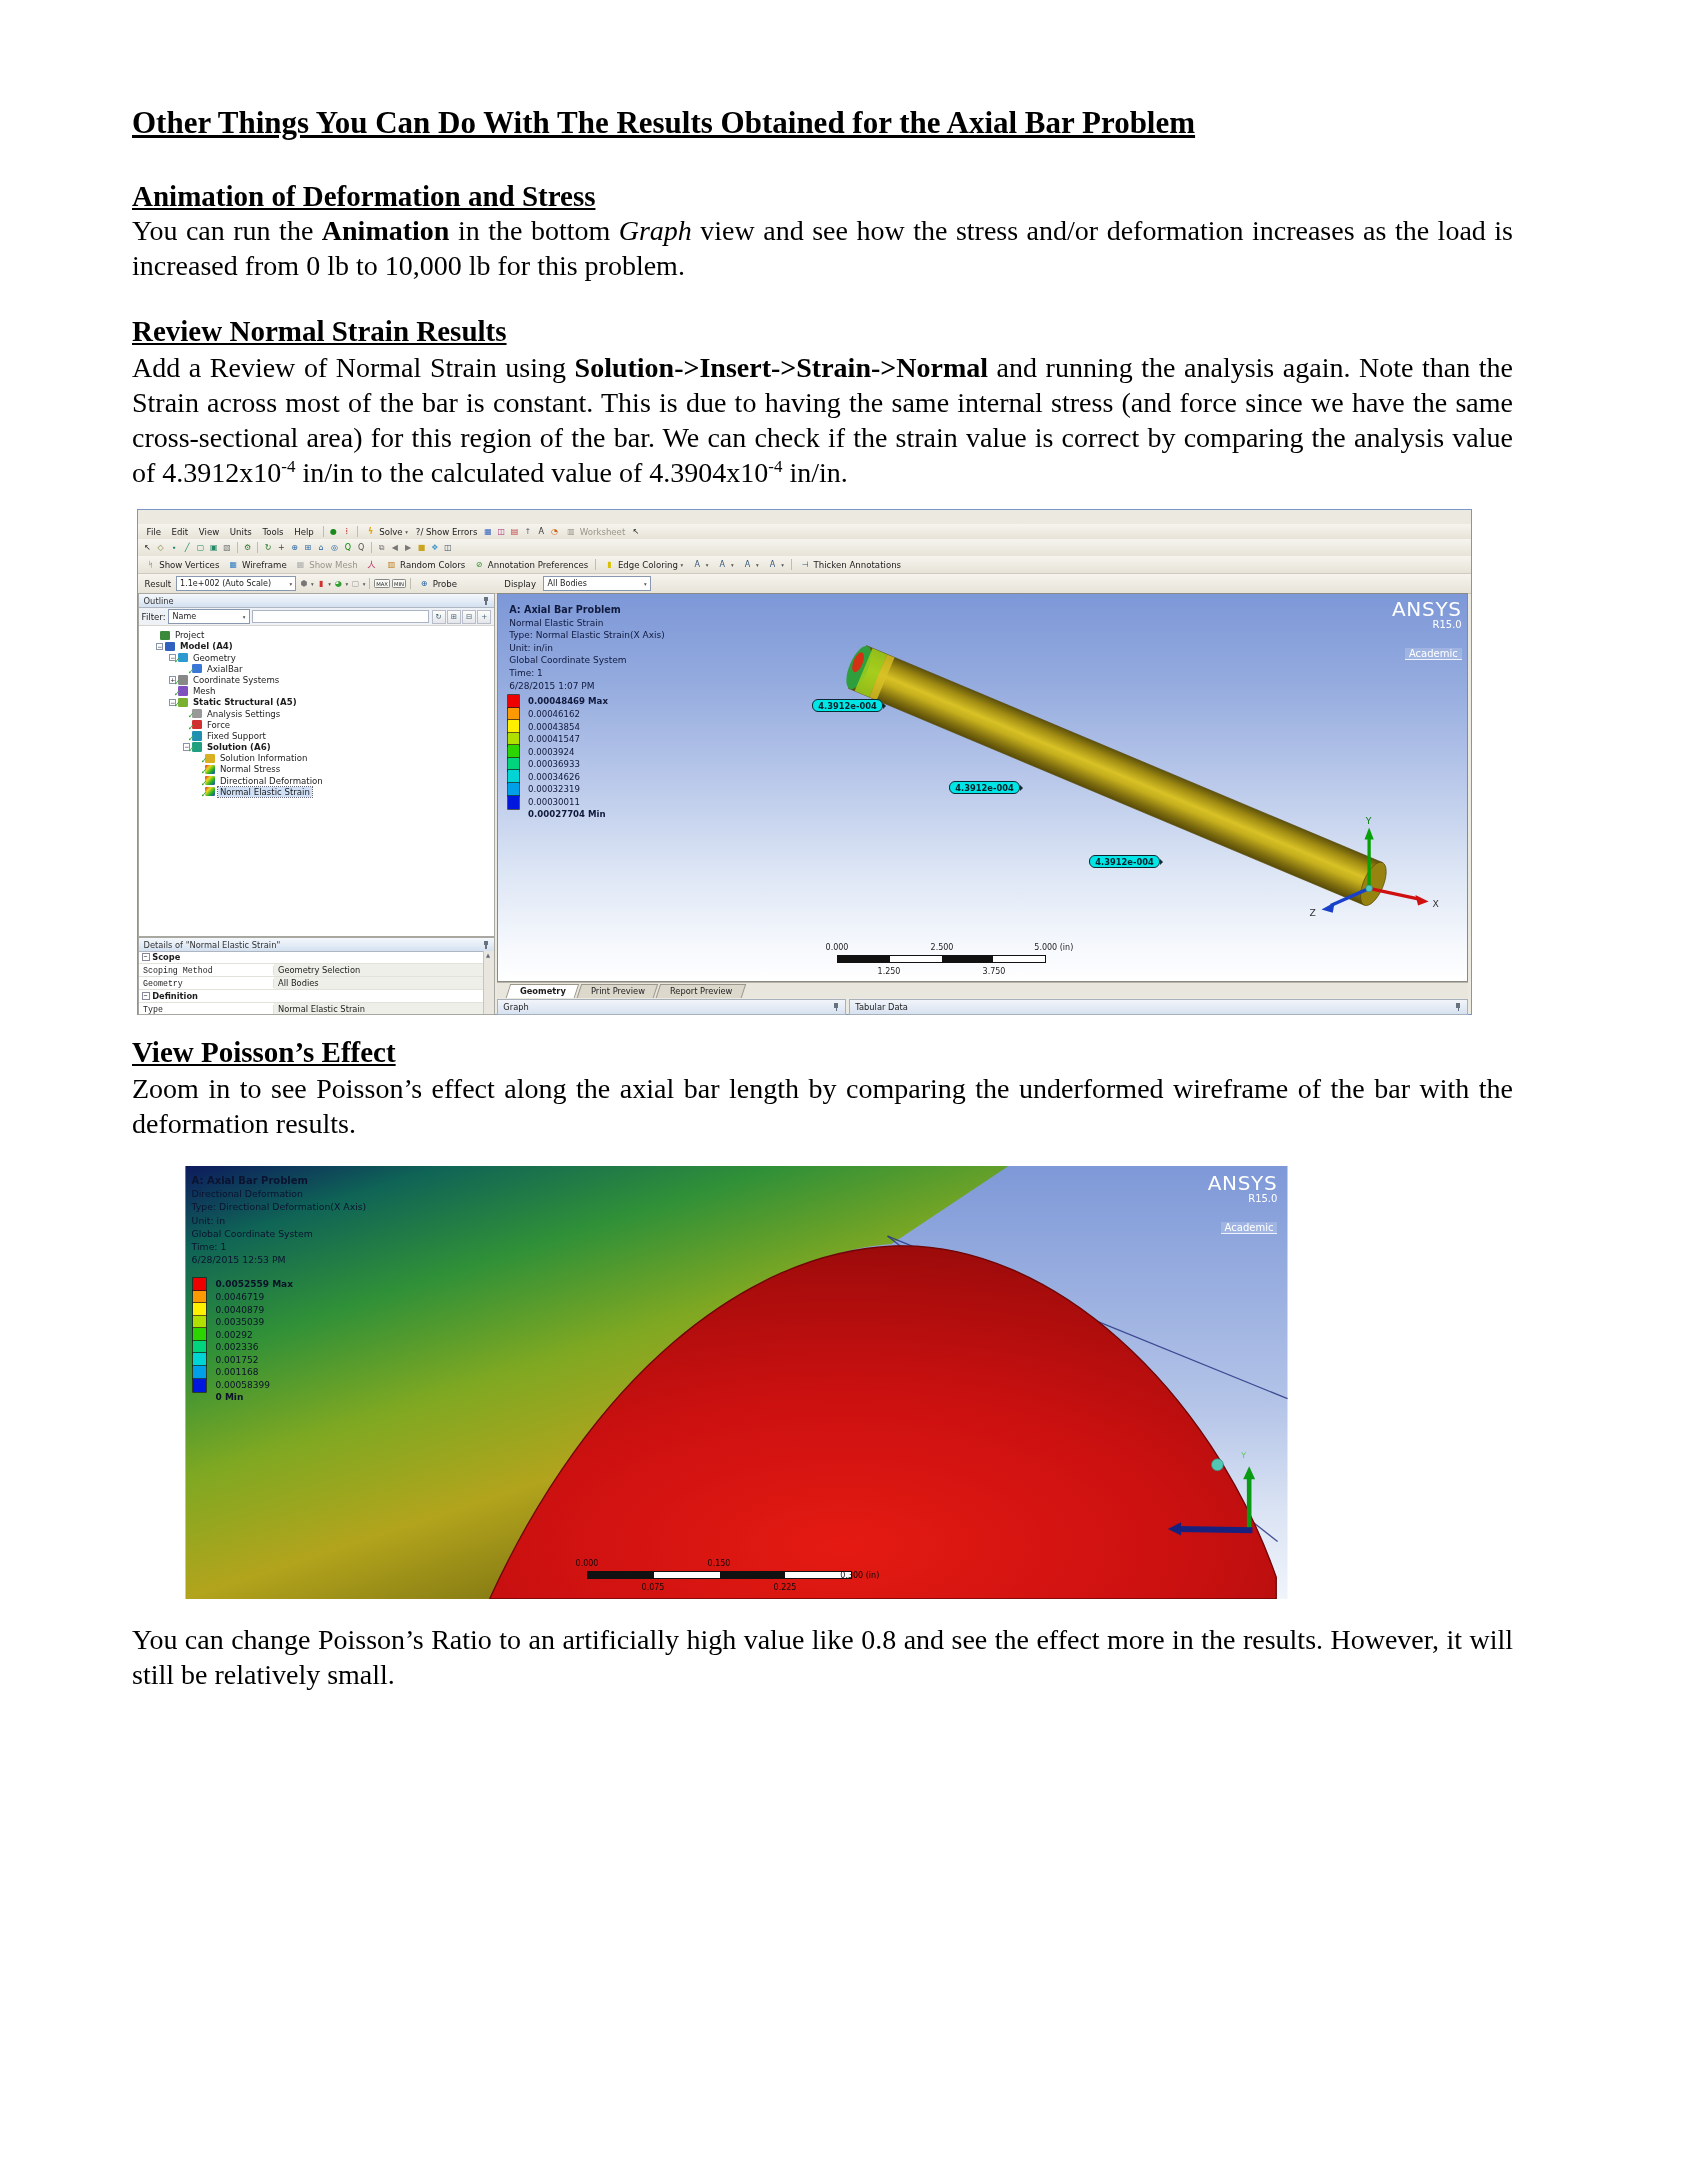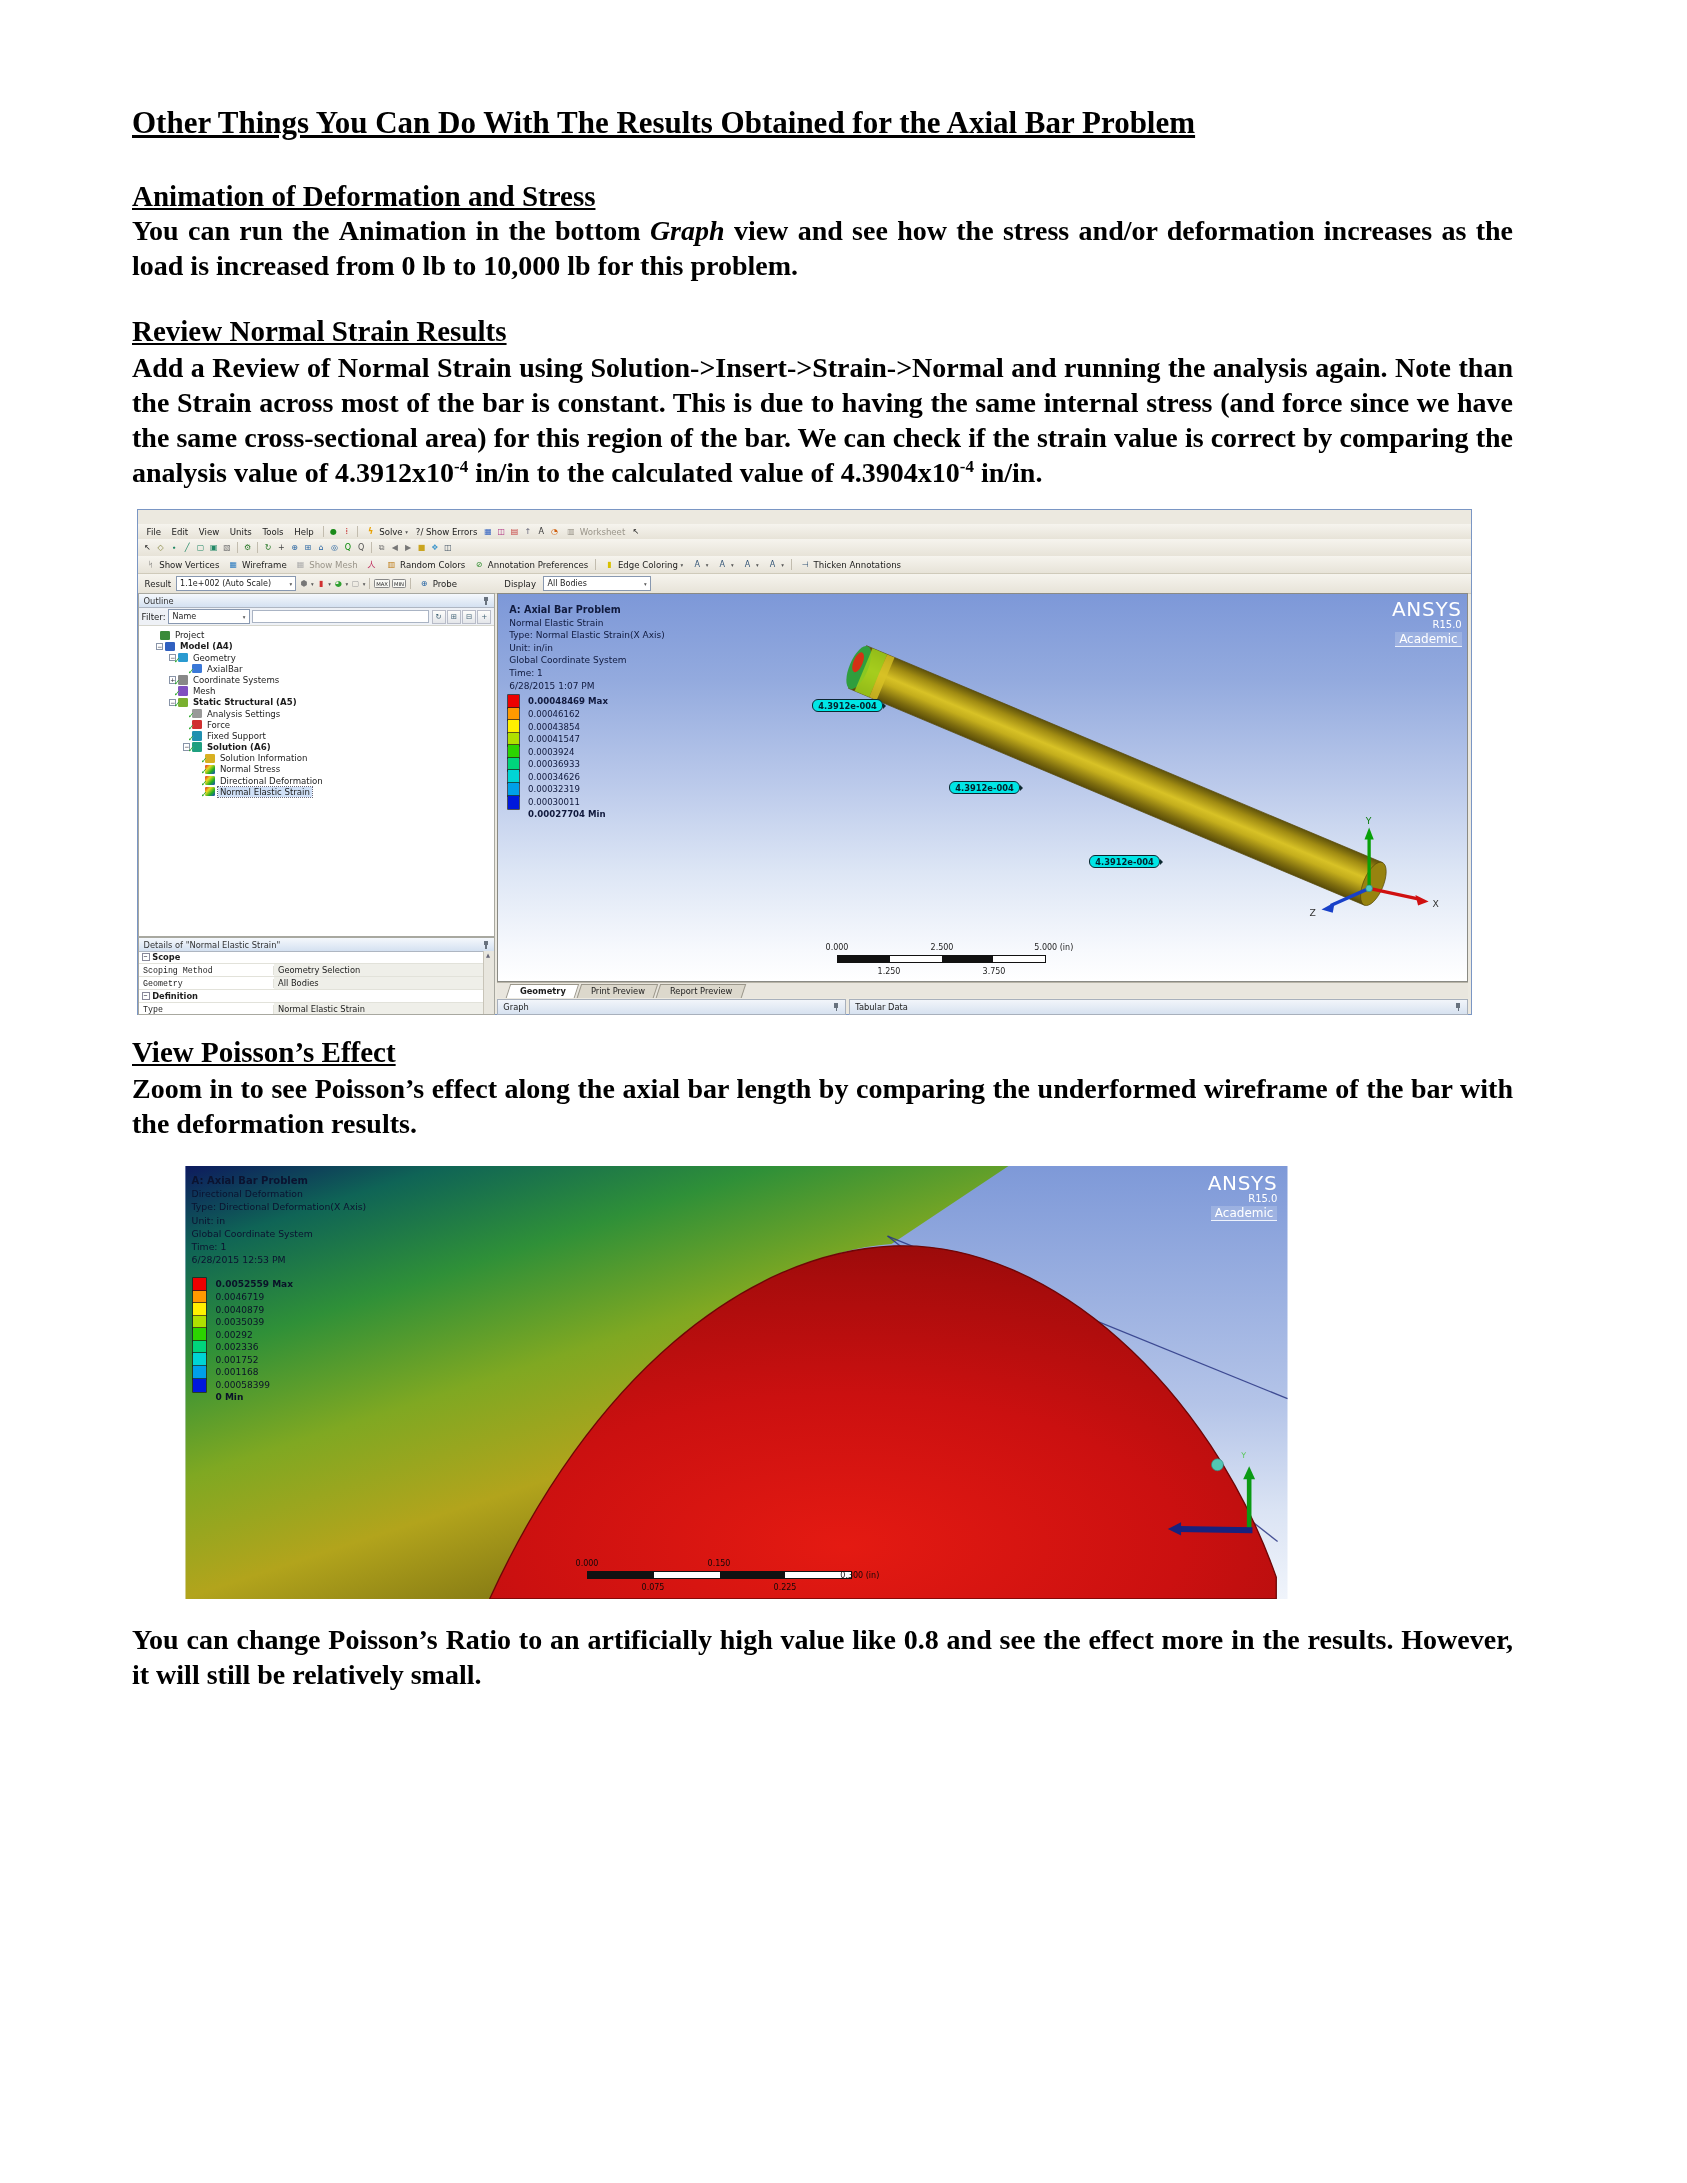--- a/index.html
+++ b/index.html
@@ -2,21 +2,21 @@
 <html style="font-size:10.6px"><head>
 <meta charset="utf-8">
 <style>
   html,body{margin:0;padding:0;background:#777;}
   .page{position:relative;width:1687px;height:2183px;background:#ffffff;overflow:hidden;
         font-family:"Liberation Serif",serif;color:#000;}
   .doc-title,.doc-h2,.doc-p{position:absolute;left:132px;width:1381px;margin:0;}
   .doc-title{top:105px;font-size:31px;font-weight:bold;}
   .doc-h2{font-size:29px;font-weight:bold;}
   .u{text-decoration:underline;}
-  .doc-p{font-size:28px;line-height:35px;text-align:justify;font-weight:bold;}
+  .doc-p{font-size:28px;line-height:35px;text-align:justify;}
   .doc-p sup{font-size:17px;line-height:0;}
 
   
   .shot1{position:absolute;left:137px;top:509px;width:1335px;height:506px;
          font-family:"DejaVu Sans",sans-serif;font-size:8.6px;color:#1c1c1c;
          background:#ece9e0;border:1.3px solid #7a96c4;box-sizing:border-box;}
   .titlebar{position:absolute;left:0;top:0;right:0;height:14px;
             background:linear-gradient(#cdd9ee,#a3b9dd 45%,#8ea9d6);
             display:flex;align-items:center;gap:4px;padding:0 3.3px;
             font-size:8.3px;font-weight:bold;color:#16284e;}
@@ -96,21 +96,21 @@
            color:#04222c;font-weight:bold;font-size:8.3px;padding:0.7px 5.3px;white-space:nowrap;z-index:3;}
   .callout::after{content:"";position:absolute;right:-7.3px;top:3.3px;border:3.3px solid transparent;
            border-left-color:#0c2830;}
   .scalebar{position:absolute;font-size:8px;color:#1c1c1c;}
   .scalebar .ruler{position:absolute;top:12px;height:8px;border:0.7px solid #111;display:flex;box-sizing:border-box;}
   .sseg{height:100%;}
   .stick{position:absolute;transform:translateX(-50%);white-space:nowrap;}
   .logo{position:absolute;text-align:right;color:#fff;z-index:4;}
   .logo .l1{font-size:20px;font-weight:normal;letter-spacing:0.7px;line-height:20px;}
   .logo .l2{font-size:10px;line-height:11.2px;}
-  .logo .l3{display:inline-block;font-size:12px;margin-top:2px;padding:0 4px 0.7px;
+  .logo .l3{display:inline-block;font-size:10px;margin-top:18px;padding:0 4px 0.7px;
             background:rgba(255,255,255,.18);border-bottom:1.3px solid #eef2fc;}
 
   .tabsrow{position:absolute;left:359px;top:472px;width:971px;height:16px;background:#e9e6de;
            border-top:0.7px solid #b8b4a8;display:flex;align-items:flex-end;padding-left:10.6px;box-sizing:border-box;}
   .vtab{padding:1.3px 10.6px;font-size:8.3px;transform:skewX(-18deg);border:0.7px solid #9a968a;border-bottom:none;
         background:#dcd8cc;margin-right:2px;}
   .vtab>span{display:block;transform:skewX(18deg);}
   .vtab.active{background:#fff;font-weight:bold;}
   .bpanel{position:absolute;top:489px;height:16px;background:linear-gradient(#f2f5fa,#d7e2f0);
           border:0.7px solid #a8b0bc;display:flex;align-items:center;padding:0 5.3px;font-size:8.3px;

